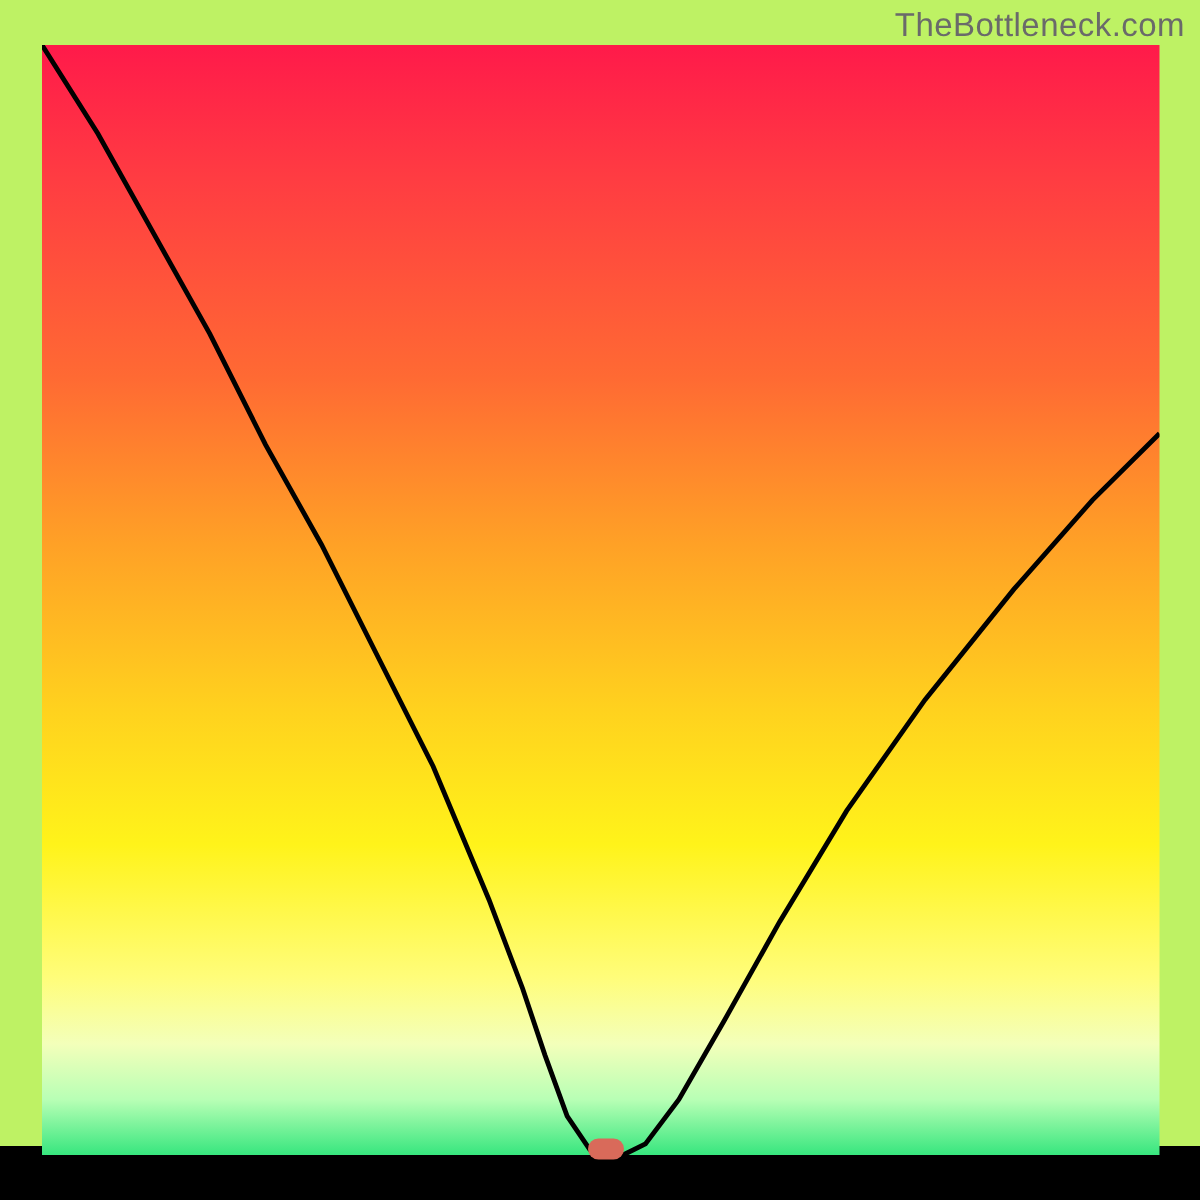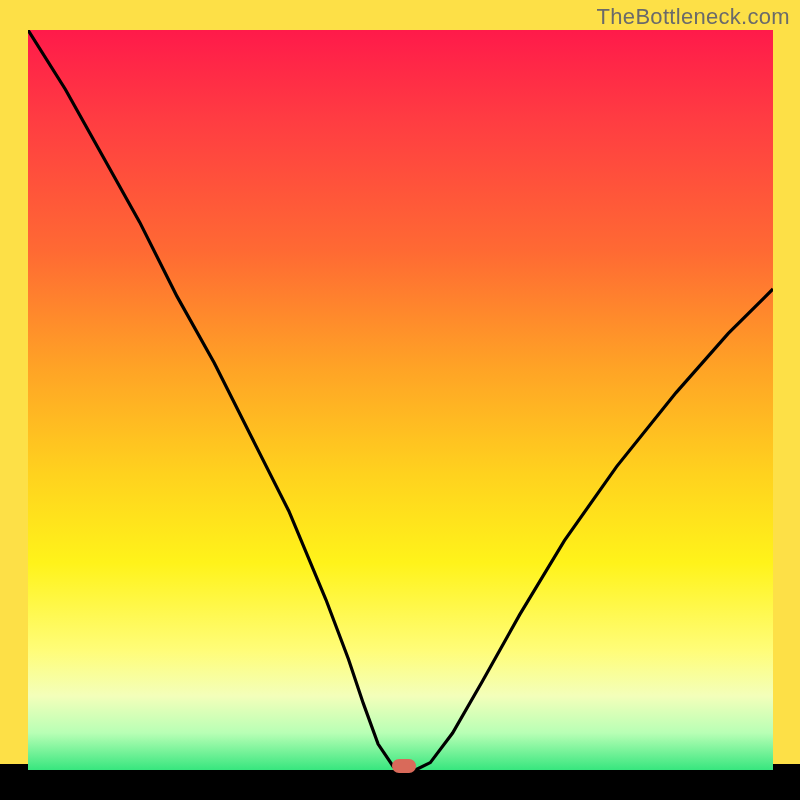--- a/index.html
+++ b/index.html
@@ -8,21 +8,21 @@
     width: 800px;
     height: 800px;
     background: #000;
     overflow: hidden;
     font-family: Arial, Helvetica, sans-serif;
   }
   .frame {
     position: relative;
     width: 800px;
     height: 764px;
-    background: #fde047;
+    background: #bef264;
   }
   .watermark {
     position: absolute;
     top: 4px;
     right: 10px;
     color: #6a6a6a;
     font-size: 22px;
     font-weight: 500;
     letter-spacing: 0.3px;
     z-index: 5;

